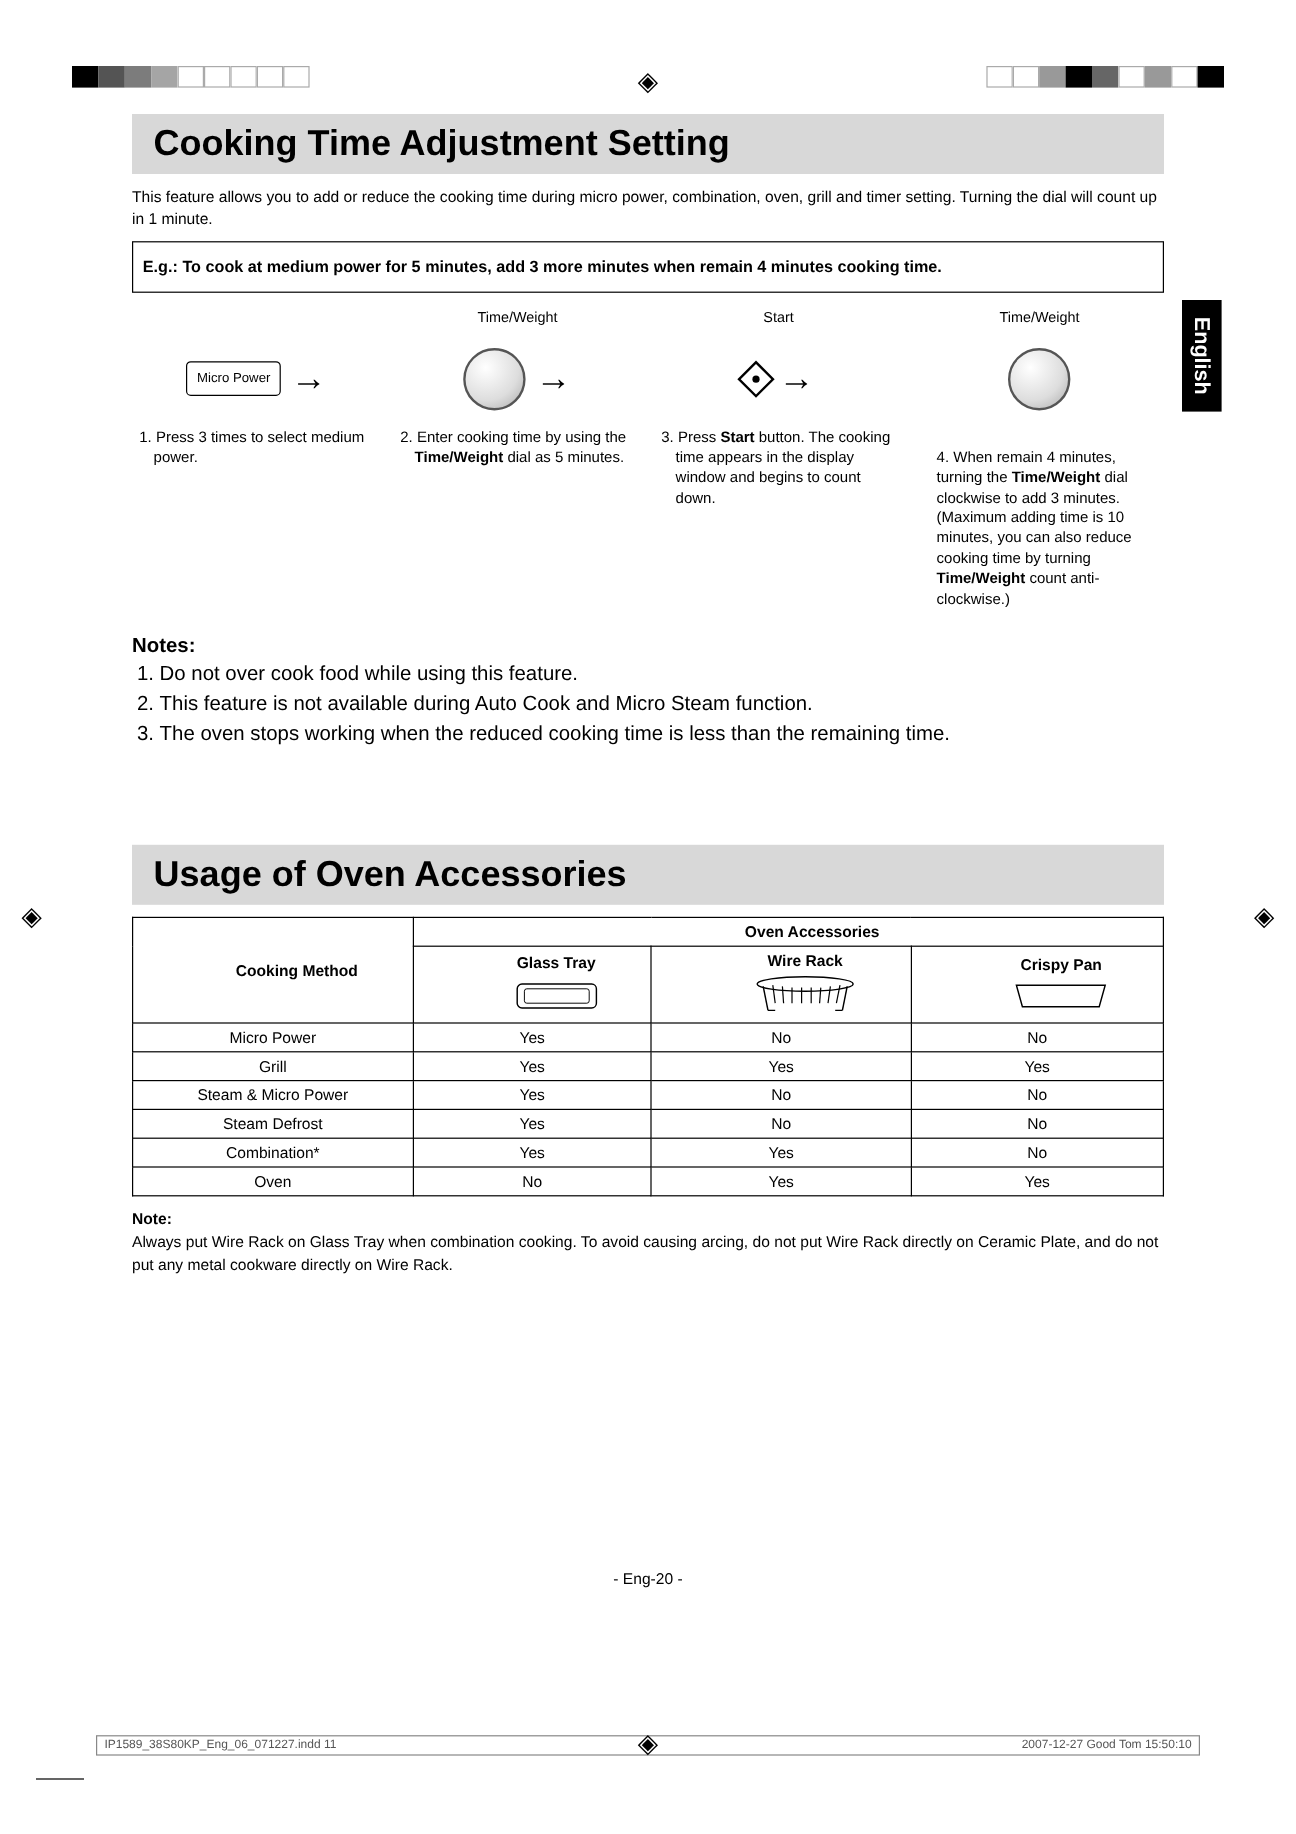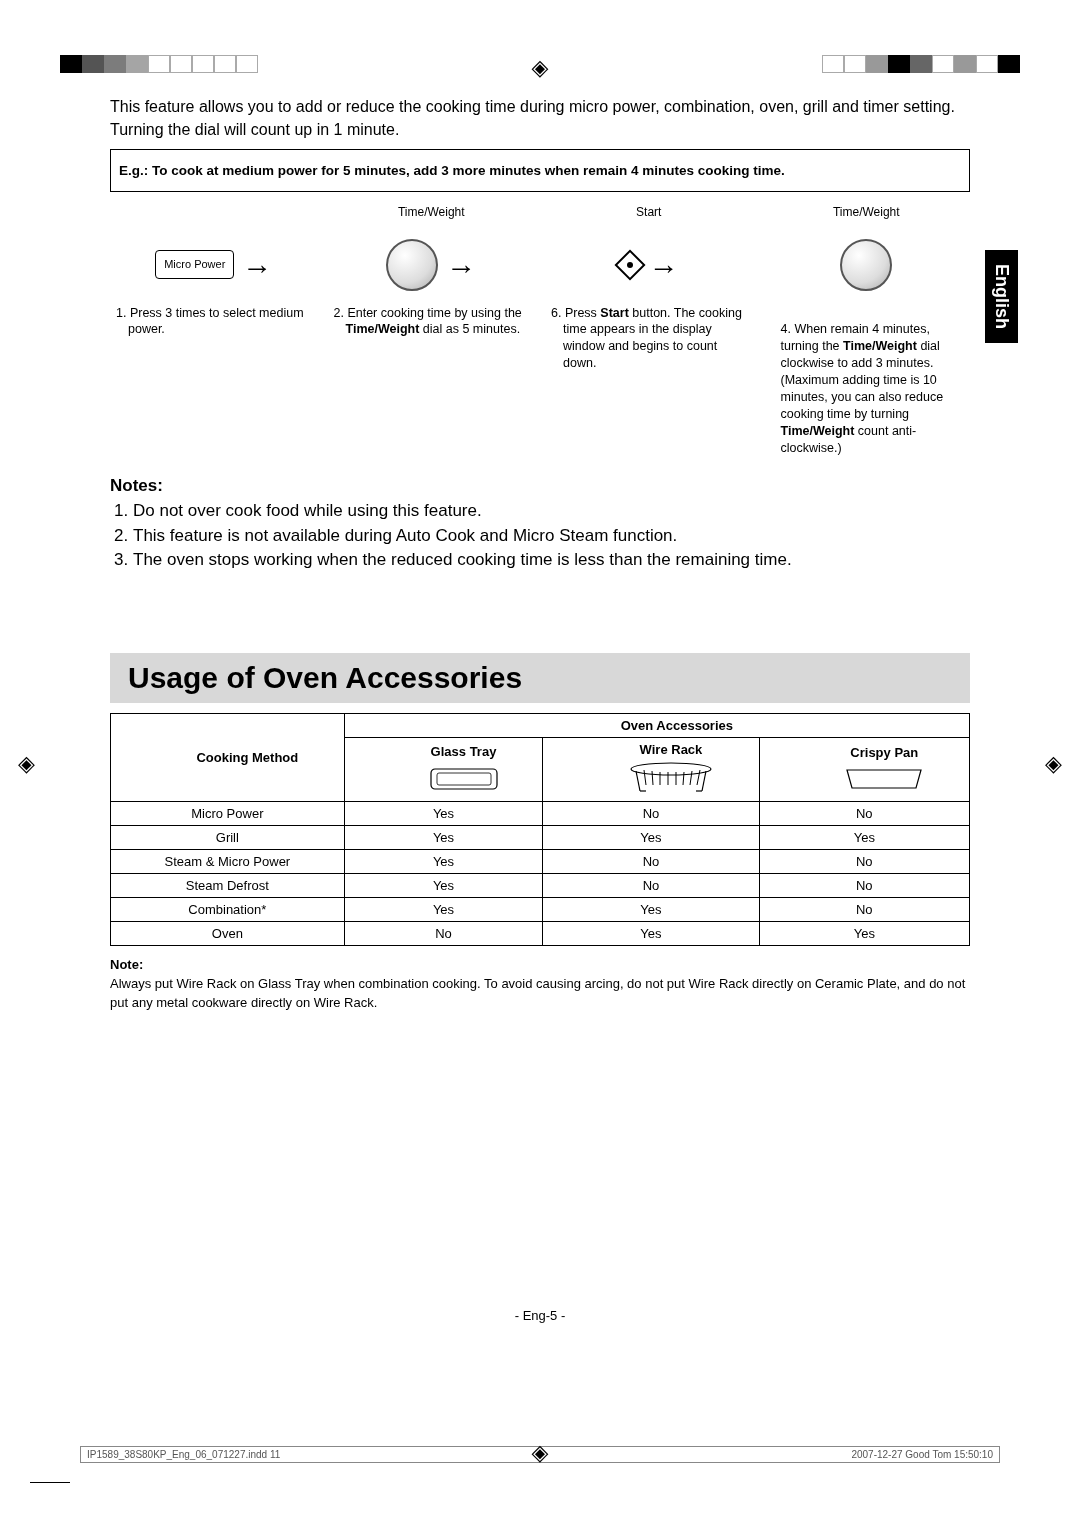--- a/index.html
+++ b/index.html
@@ -33,21 +33,21 @@
     position: absolute;
     left: 110px; right: 110px; top: 95px; bottom: 160px;
   }
   .section-title {
     background: #d8d8d8;
     font-size: 30px;
     font-weight: bold;
     padding: 8px 18px;
     margin-bottom: 10px;
   }
-  .intro { font-size: 16px; line-height: 1.45; margin-bottom: 8px; }
+  .intro { font-size: 13px; line-height: 1.45; margin-bottom: 8px; }
 
   .example-bar {
     border: 1px solid #000;
     font-weight: bold;
     font-size: 13.5px;
     padding: 13px 8px;
     margin-top: 6px;
     margin-bottom: 12px;
   }
 
@@ -138,20 +138,21 @@
   </div>
 </div>
 
 <div class="side-reg left">◈</div>
 <div class="side-reg right">◈</div>
 
 <div class="page">
 
   <div class="language-tab">English</div>
 
+  <h1 class="section-title">Cooking Time Adjustment Setting</h1>
   <p class="intro">This feature allows you to add or reduce the cooking time during micro power, combination, oven, grill and timer setting. Turning the dial will count up in 1 minute.</p>
   <div class="example-bar">E.g.: To cook at medium power for 5 minutes, add 3 more minutes when remain 4 minutes cooking time.</div>
 
   <div class="steps">
 
     <div class="step">
       <div class="step-caption">&nbsp;</div>
       <div class="step-graphic">
         <span class="micro-btn">Micro Power</span>
         <span class="arrow">→</span>
@@ -174,21 +175,21 @@
       <div class="step-caption">Start</div>
       <div class="step-graphic">
         <div class="start-btn">
           <div class="diamond">
               <div class="diamond-inner"></div>
             </div>
         </div>
         <span class="arrow">→</span>
       </div>
       <p class="step-text">
-        <span>6. Press </span><b>Start</b><span> button. The cooking time appears in the display window and begins to count down.</span>
+        <span>3. Press </span><b>Start</b><span> button. The cooking time appears in the display window and begins to count down.</span>
       </p>
     </div>
 
     <div class="step">
       <div class="step-caption">Time/Weight</div>
       <div class="step-graphic">
         <div class="dial"></div>
       </div>
       <p class="step-text" style="white-space:pre-line">
         <span>4. When remain 4 minutes, turning the </span><b>Time/Weight</b><span> dial clockwise to add 3 minutes.
@@ -290,20 +291,20 @@
       </tbody>
   </table>
 
   <div class="table-note">
     <b>Note:</b><br>
     <span>Always put Wire Rack on Glass Tray when combination cooking. To avoid causing arcing, do not put Wire Rack directly on Ceramic Plate, and do not put any metal cookware directly on Wire Rack.</span>
   </div>
 
 </div>
 
-<div class="footer">- Eng-5 -</div>
+<div class="footer">- Eng-20 -</div>
 
 <div class="print-info">
   <span>IP1589_38S80KP_Eng_06_071227.indd   11</span>
   <span>2007-12-27   Good Tom 15:50:10</span>
 </div>
 <div class="bottom-reg">◈</div>
 <div class="bottom-line"></div>
 
 </body></html>

